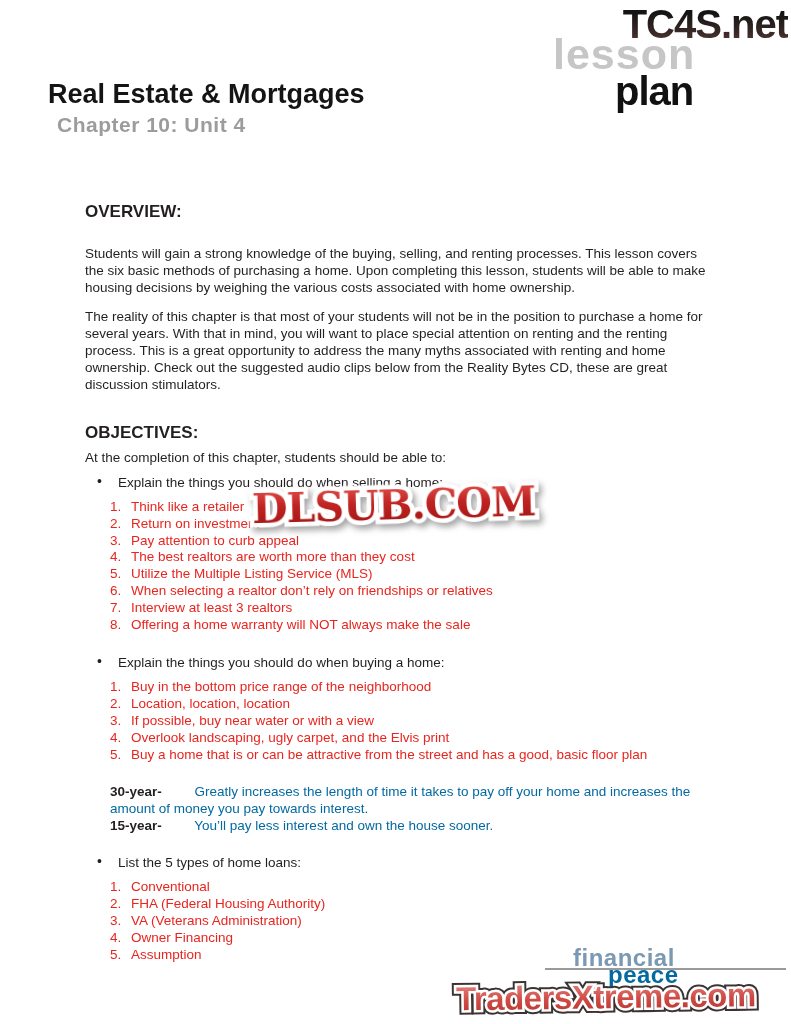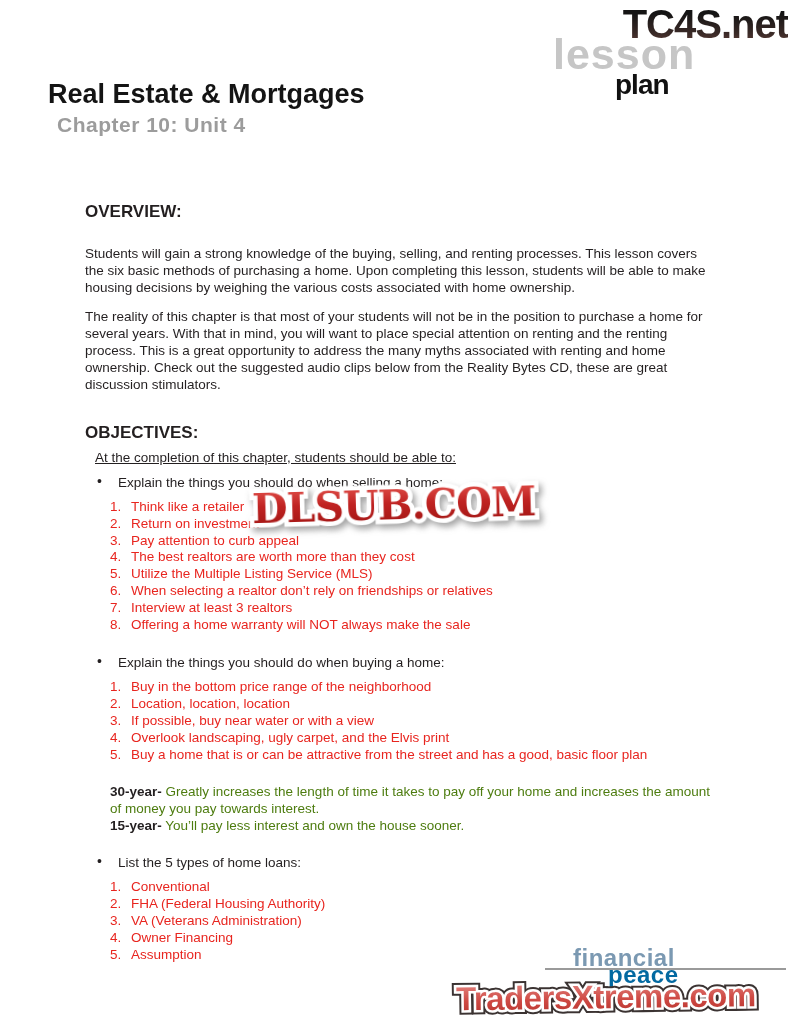--- a/index.html
+++ b/index.html
@@ -16,21 +16,21 @@
     font-size:40px;font-weight:800;letter-spacing:-1px;
     background:linear-gradient(180deg,#141414 25%,#3a2a27 70%,#6a423a 100%);
     -webkit-background-clip:text;background-clip:text;color:transparent;
   }
   .brand-lesson{
     position:absolute;top:30px;left:8px;
     font-size:43px;font-weight:800;color:#c6c6c6;letter-spacing:1px;
   }
   .brand-plan{
     position:absolute;top:69px;left:70px;
-    font-size:28px;font-weight:800;color:#111;letter-spacing:-1px;
+    font-size:40px;font-weight:800;color:#111;letter-spacing:-1px;
   }
 
   
   .doc-title{
     position:absolute;left:48px;top:79px;
     font-size:27px;font-weight:800;color:#141414;letter-spacing:0;
   }
   .doc-subtitle{
     position:absolute;left:57px;top:113px;
     font-size:21px;font-weight:800;color:#9c9c9c;letter-spacing:0.5px;
@@ -39,39 +39,39 @@
   
   .content{
     position:absolute;left:85px;top:202px;width:628px;
     font-size:13.5px;line-height:17px;color:#231f20;
   }
   .section-heading{font-size:17px;line-height:20px;font-weight:800;margin:0;}
   .mb-overview{margin-bottom:23px;}
   .para{margin:0 0 12px 0;}
   .para.last{margin-bottom:30px;}
   .mb-objectives{margin-bottom:6px;}
-  .intro{margin:0 0 2px 10px;text-decoration:underline;}
+  .intro{margin:0 0 2px 0;}
 
   .lead{position:relative;padding-left:25px;margin:8px;}
   .lead::before{content:"\2022";position:absolute;left:4px;top:-1px;font-size:14px;color:#231f20;}
 
   ol.red-list{
     list-style:none;margin:1px 0 0 25px;padding:0;
     color:#e8251f;counter-reset:item;line-height:16.8px;
   }
   ol.red-list li{counter-increment:item;position:relative;padding-left:21px;}
   ol.red-list li::before{content:counter(item) ".";position:absolute;left:0;}
 
   .gap-a{margin-top:21px;}
   .gap-b{margin-top:20px;}
   .gap-c{margin-top:20px;}
 
   .term-block{padding-left:25px;}
   .term{font-weight:800;color:#231f20;}
-  .desc{color:#4d7c0f;}
+  .desc{color:#0369a1;margin-left:29px;}
 
   
   .watermark{
     position:absolute;left:252px;top:483px;width:300px;
     font-family:"DejaVu Serif",serif;font-weight:800;font-size:41px;line-height:44px;
     letter-spacing:-1px;transform:rotate(-1.6deg);
     filter:drop-shadow(3px 4px 3px rgba(90,90,90,0.55));
     z-index:6;white-space:nowrap;
   }
   .watermark .wm-text{

